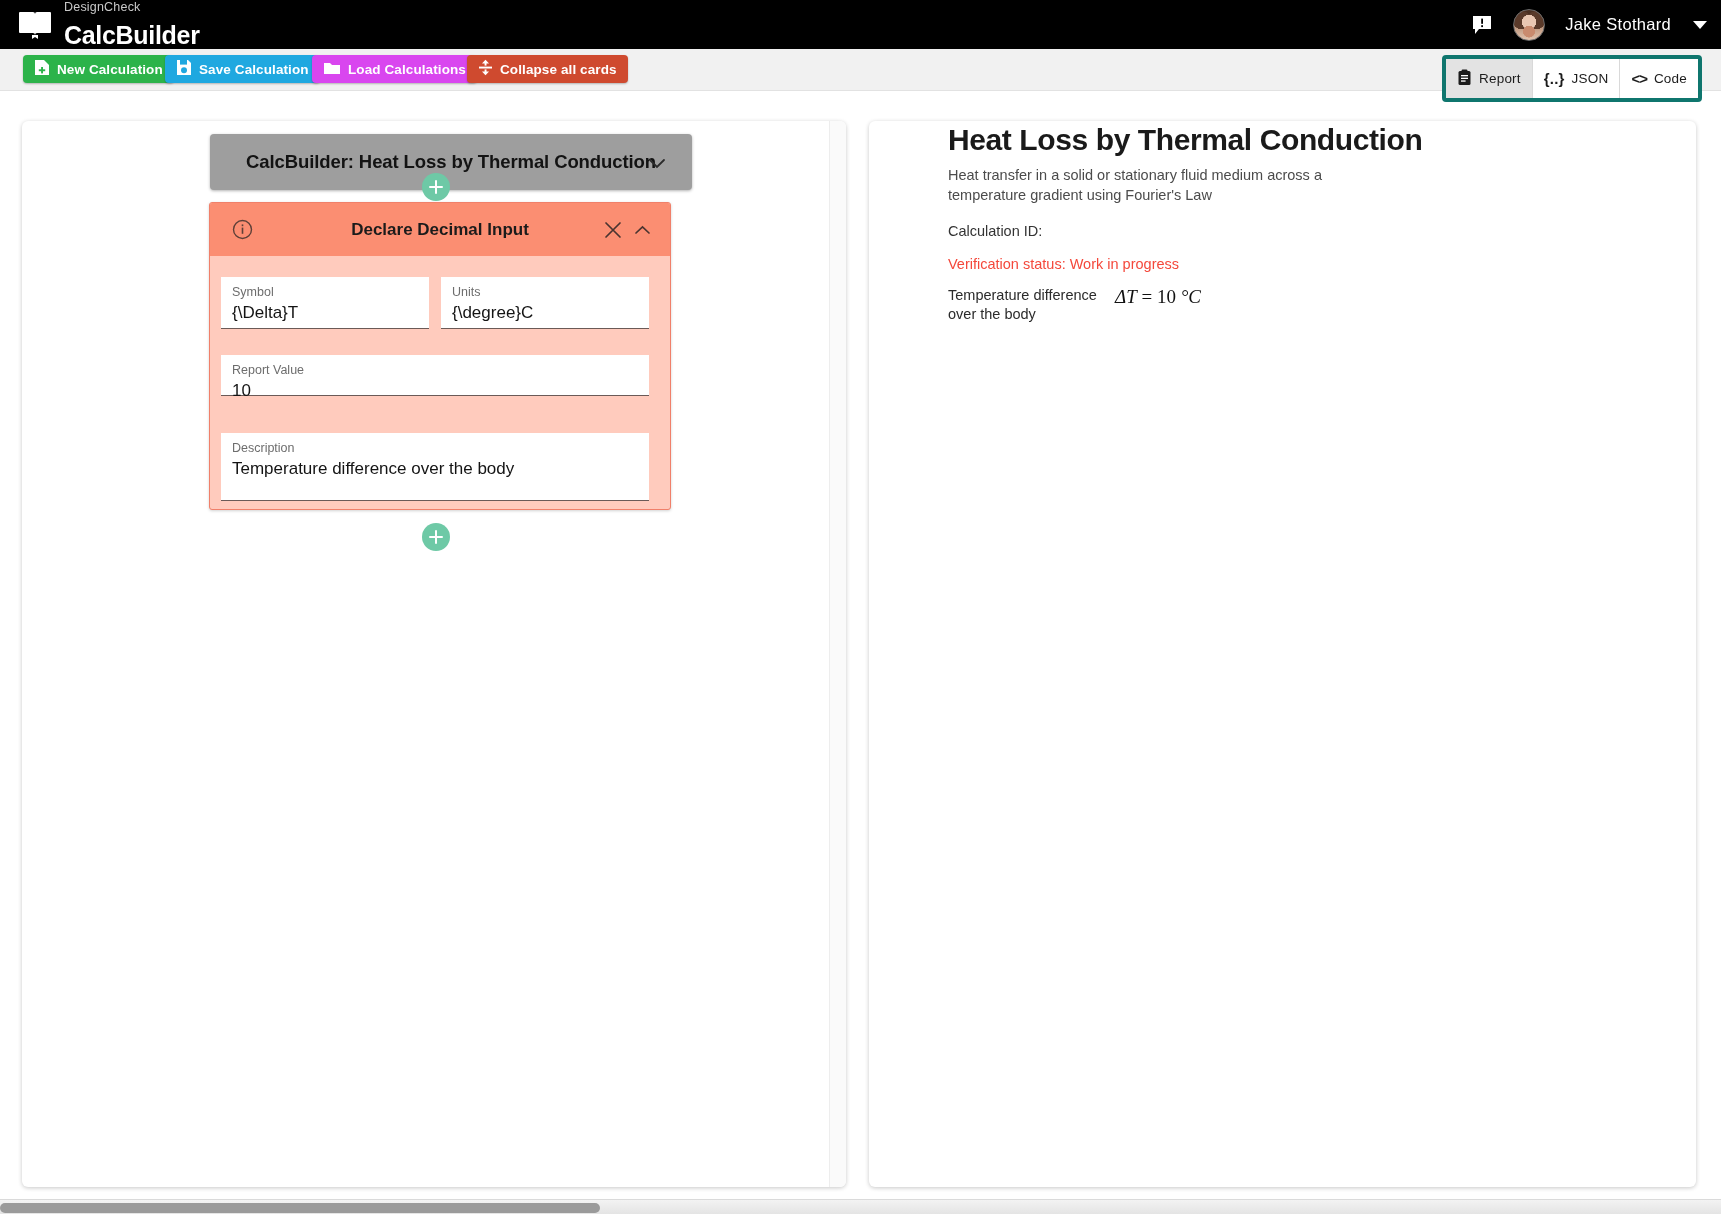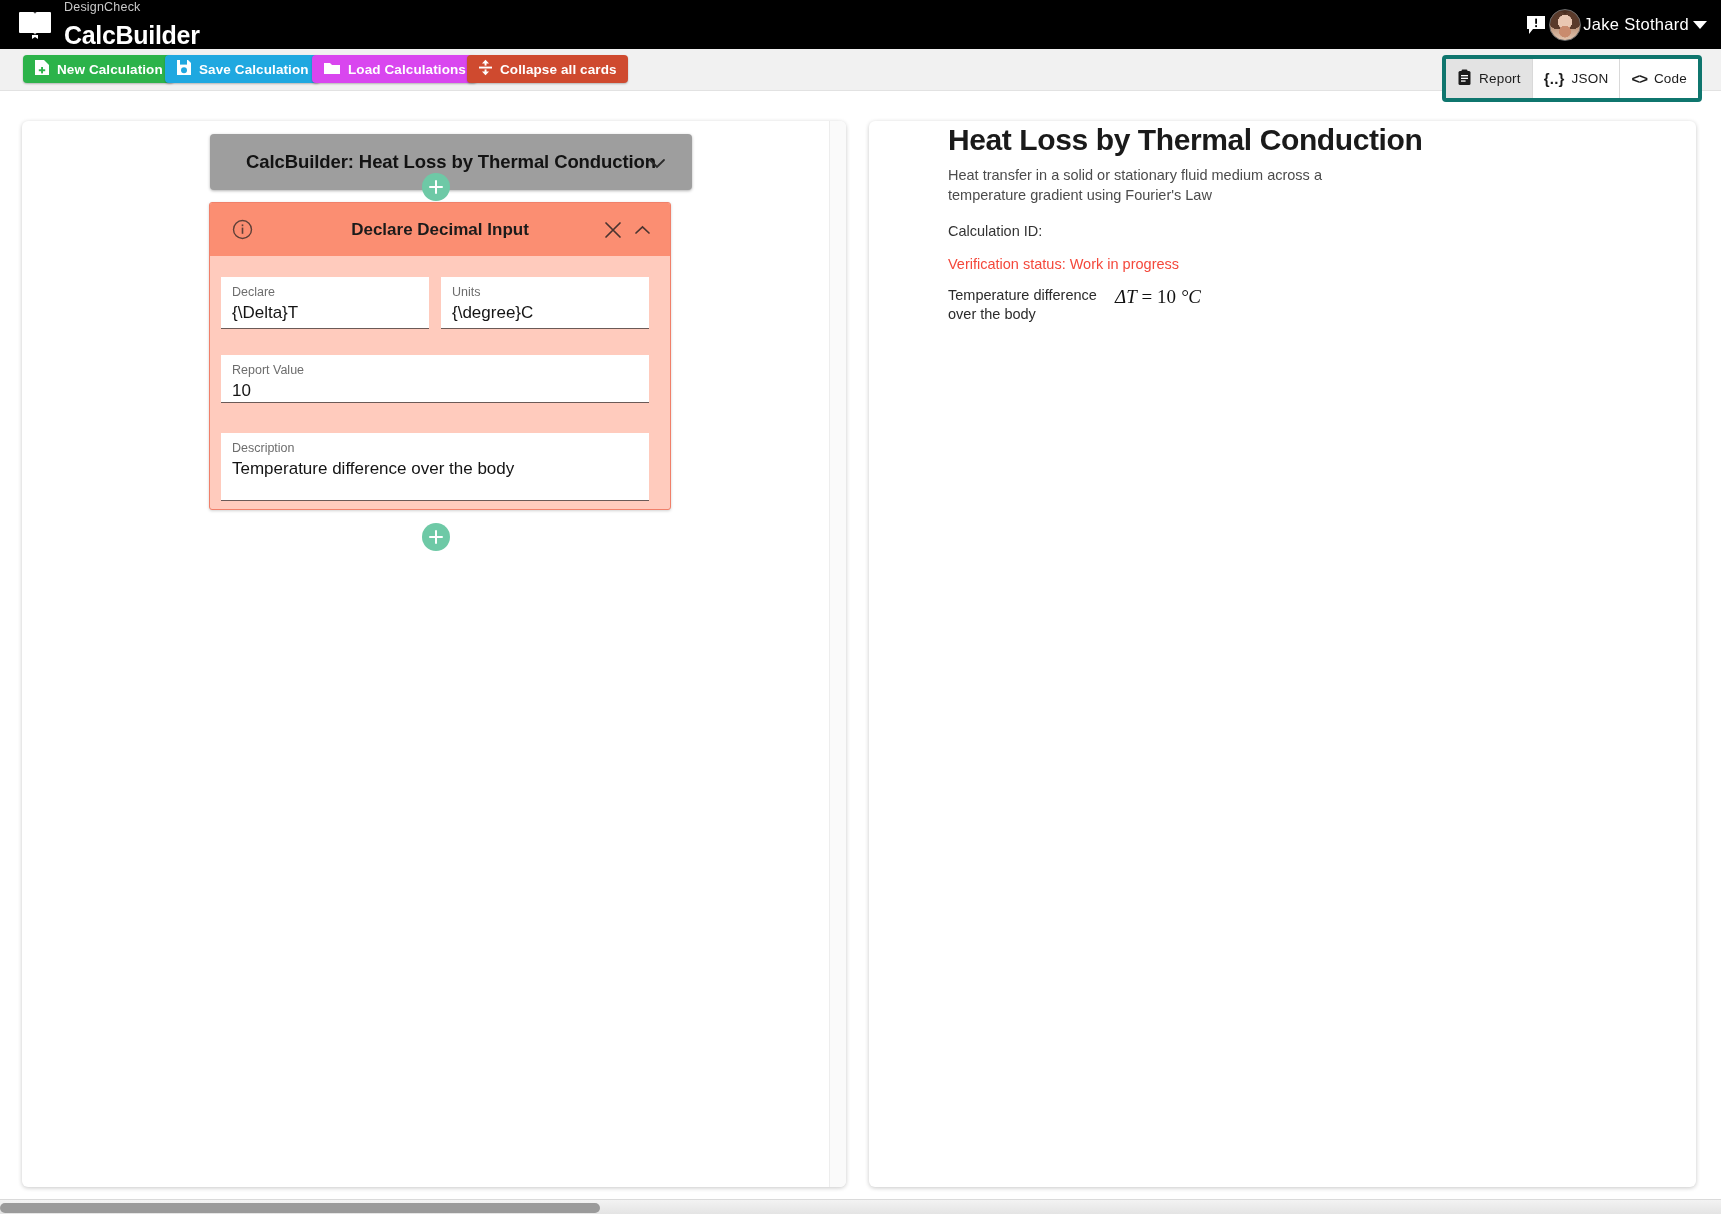--- a/index.html
+++ b/index.html
@@ -23,21 +23,21 @@
   .brand-text { display: flex; flex-direction: column; justify-content: center; line-height: 1; }
   .brand-sub {
     color: #c9c9c9; font-size: 12.5px; letter-spacing: 0.2px;
     margin-bottom: 10px; font-weight: 400;
   }
   .brand-title {
     color: #ffffff; font-size: 25px; font-weight: 700; letter-spacing: -0.3px;
   }
   .topbar-right {
     position: absolute; right: 14px; top: 0; height: 49px;
-    display: flex; align-items: center; gap: 2px;
+    display: flex; align-items: center; gap: 20px;
   }
   .msg-icon { width: 22px; height: 22px; cursor: pointer; }
   .avatar {
     width: 32px; height: 32px; border-radius: 50%;
     background:
       radial-gradient(circle at 50% 72%, #c98b6e 0 22%, transparent 23%),
       radial-gradient(circle at 50% 40%, #e9c7b2 0 30%, transparent 31%),
       radial-gradient(circle at 26% 34%, #5a3a2a 0 30%, transparent 31%),
       radial-gradient(circle at 74% 34%, #5a3a2a 0 30%, transparent 31%),
       radial-gradient(circle at 50% 20%, #4a2f21 0 46%, transparent 47%),
@@ -179,21 +179,21 @@
 
   .field {
     position: absolute; background: #ffffff;
     border-bottom: 1px solid #6b5a57;
     padding: 9px 11px 7px 11px;
   }
   .field-label { font-size: 12.5px; color: #6d6d6d; line-height: 1.1; margin-bottom: 4px; }
   .field-value { font-size: 17px; color: #141414; line-height: 1.1; }
   #field-symbol { left: 11px;  top: 74px;  width: 208px; height: 52px; }
   #field-units  { left: 231px; top: 74px;  width: 208px; height: 52px; }
-  #field-report { left: 11px;  top: 152px; width: 428px; height: 48px; }
+  #field-report { left: 11px;  top: 152px; width: 428px; height: 41px; }
   #field-desc   { left: 11px;  top: 230px; width: 428px; height: 68px; }
 
   
   .report { position: absolute; left: 79px; top: 0; width: 700px; }
   .report-title {
     font-size: 30px; font-weight: 700; color: #1a1a1a;
     margin-top: 2px; letter-spacing: -0.4px; line-height: 1.15;
   }
   .report-desc {
     font-size: 14.5px; color: #4b4b4b; line-height: 1.42;
@@ -360,21 +360,21 @@
         </span>
         <span class="ico-btn">
           <svg width="17" height="12" viewBox="0 0 17 12">
             <path d="M2 9 L8.5 3 L15 9" stroke="#4a3430" stroke-width="1.7" fill="none" stroke-linecap="round"></path>
           </svg>
         </span>
       </span>
     </div>
 
     <div class="field" id="field-symbol">
-      <div class="field-label">Declare</div>
+      <div class="field-label">Symbol</div>
       <div class="field-value">{\Delta}T</div>
     </div>
 
     <div class="field" id="field-units">
       <div class="field-label">Units</div>
       <div class="field-value">{\degree}C</div>
     </div>
 
     <div class="field" id="field-report">
       <div class="field-label">Report Value</div>

